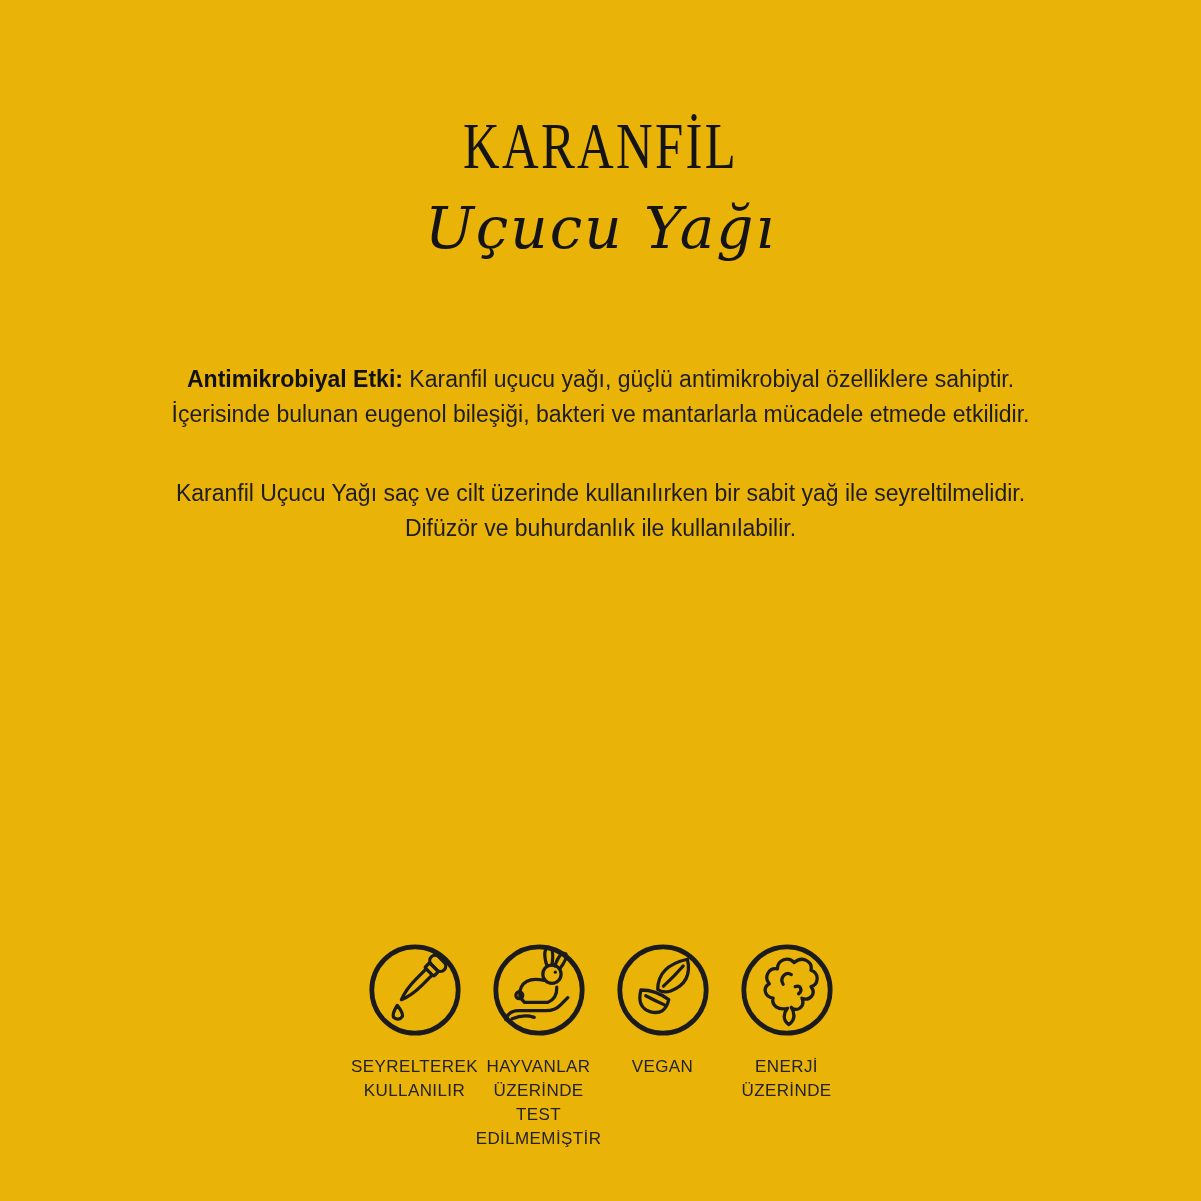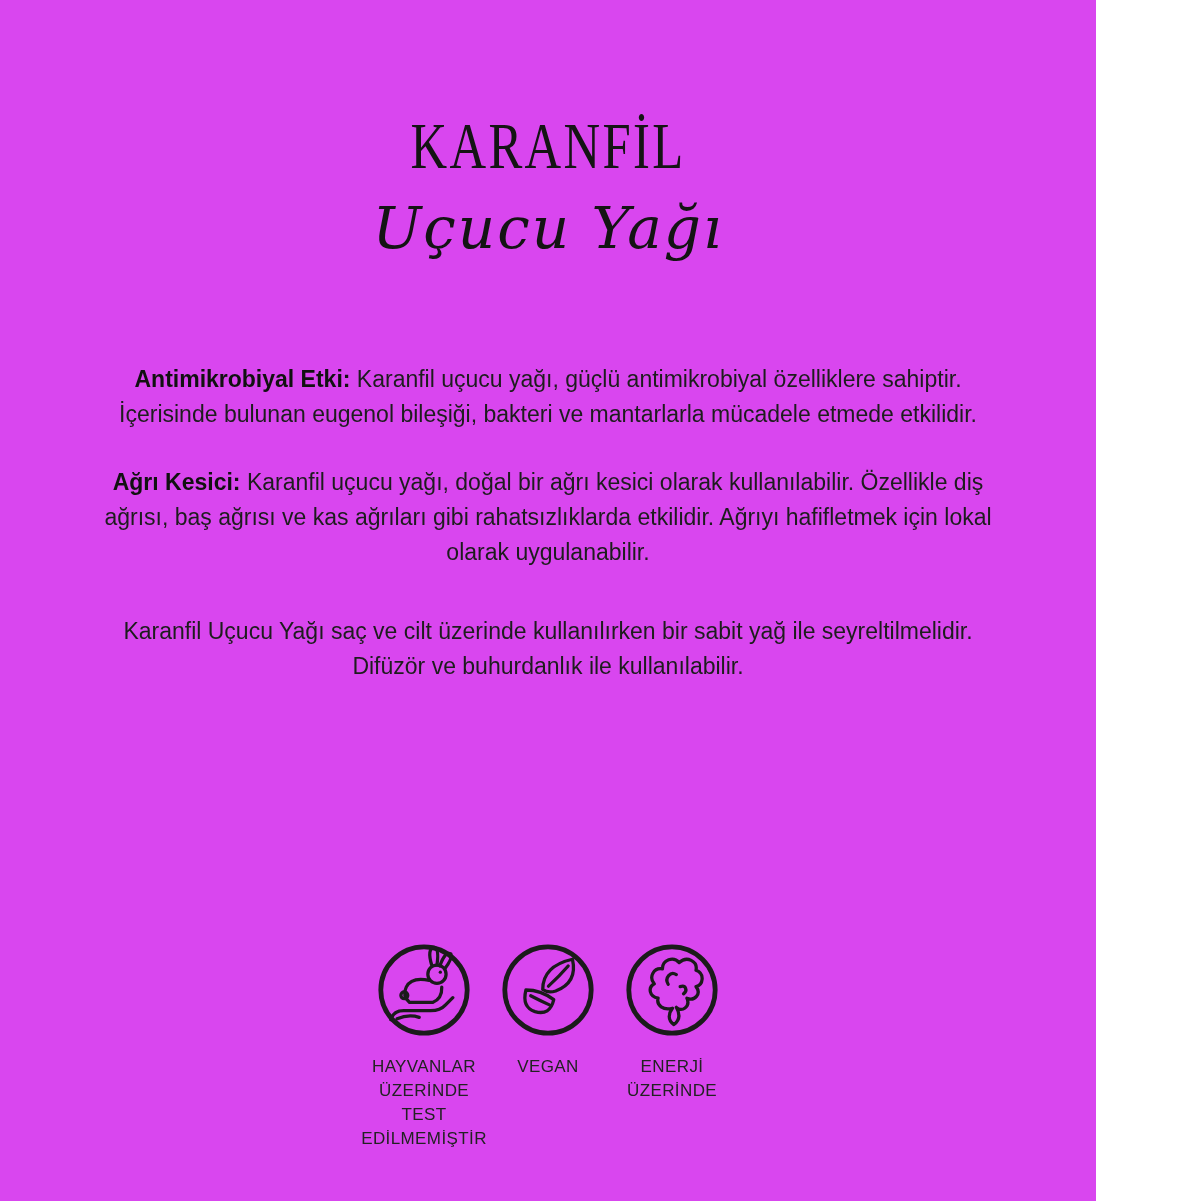--- a/index.html
+++ b/index.html
@@ -1,22 +1,22 @@
 <!DOCTYPE html>
 <html><head>
 <meta charset="utf-8">
 <style>
   * { margin: 0; padding: 0; box-sizing: border-box; }
   html, body { width: 1201px; }
   body { font-family: "Liberation Sans", sans-serif; }
   .canvas {
     position: relative;
-    width: 1096px;
+    width: 1201px;
     height: 1201px;
-    background: #d946ef;
+    background: #eab308;
     color: #1C1C1C;
     overflow: hidden;
     text-align: center;
   }
   .header { padding-top: 112px; }
   .title {
     font-family: "Liberation Serif", serif;
     font-weight: 400;
     font-size: 65px;
     letter-spacing: 3px;
@@ -82,28 +82,42 @@
 <div class="canvas">
 
   <div class="header">
     <div class="title">KARANFİL</div>
     <div class="subtitle">Uçucu Yağı</div>
   </div>
 
   <div class="body-copy">
     <p class="para para-1"><span class="lead">Antimikrobiyal Etki:</span><span> Karanfil uçucu yağı, güçlü antimikrobiyal özelliklere sahiptir. İçerisinde bulunan eugenol bileşiği, bakteri ve mantarlarla mücadele etmede etkilidir.</span></p>
 
-    <p class="para para-2"><span class="lead">Ağrı Kesici:</span><span> Karanfil uçucu yağı, doğal bir ağrı kesici olarak kullanılabilir. Özellikle diş ağrısı, baş ağrısı ve kas ağrıları gibi rahatsızlıklarda etkilidir. Ağrıyı hafifletmek için lokal olarak uygulanabilir.</span></p>
 
     <p class="para para-3">Karanfil Uçucu Yağı saç ve cilt üzerinde kullanılırken bir sabit yağ ile seyreltilmelidir.
 Difüzör ve buhurdanlık ile kullanılabilir.</p>
   </div>
 
   <div class="badges">
 
+    <div class="badge">
+      <div class="badge-circle">
+        <svg viewBox="0 0 100 100" width="96" height="96" fill="none" stroke="#1b1b1b" stroke-width="3.4" stroke-linecap="round" stroke-linejoin="round">
+          <circle cx="50" cy="50" r="45" stroke-width="5"></circle>
+          <g transform="rotate(45 50 46)">
+            <rect x="40.5" y="7" width="19" height="11" rx="5.5"></rect>
+            <rect x="43.5" y="18" width="13" height="7" rx="1.5"></rect>
+            <path d="M45.5 25 L45.5 40 Q45.5 55 50 66 Q54.5 55 54.5 40 L54.5 25"></path>
+          </g>
+          <path d="M31.5 66 C28 71.5 26.2 75.5 27.8 78.6 A5.6 5.2 0 0 0 36.8 77.6 C37.8 74.4 35 70.5 31.5 66 Z"></path>
+        </svg>
+      </div>
+      <div class="badge-label">SEYRELTEREK
+KULLANILIR</div>
+    </div>
 
     <div class="badge">
       <div class="badge-circle">
         <svg viewBox="0 0 100 100" width="96" height="96" fill="none" stroke="#1b1b1b" stroke-width="3.4" stroke-linecap="round" stroke-linejoin="round">
           <circle cx="50" cy="50" r="45" stroke-width="5"></circle>
           <path d="M58 24 Q53 7 60.5 5.5 Q66 6.5 63.5 24"></path>
           <path d="M66.5 25 Q72 9 78 12.5 Q80 17 71.5 28"></path>
           <circle cx="63.5" cy="33.5" r="9.5"></circle>
           <circle cx="67" cy="31.5" r="1.7" fill="#1b1b1b" stroke="none"></circle>
           <path d="M55.5 40 Q37 36 31.5 47 Q27 56 35 63 L59 63 Q69 59 68.5 47"></path>

